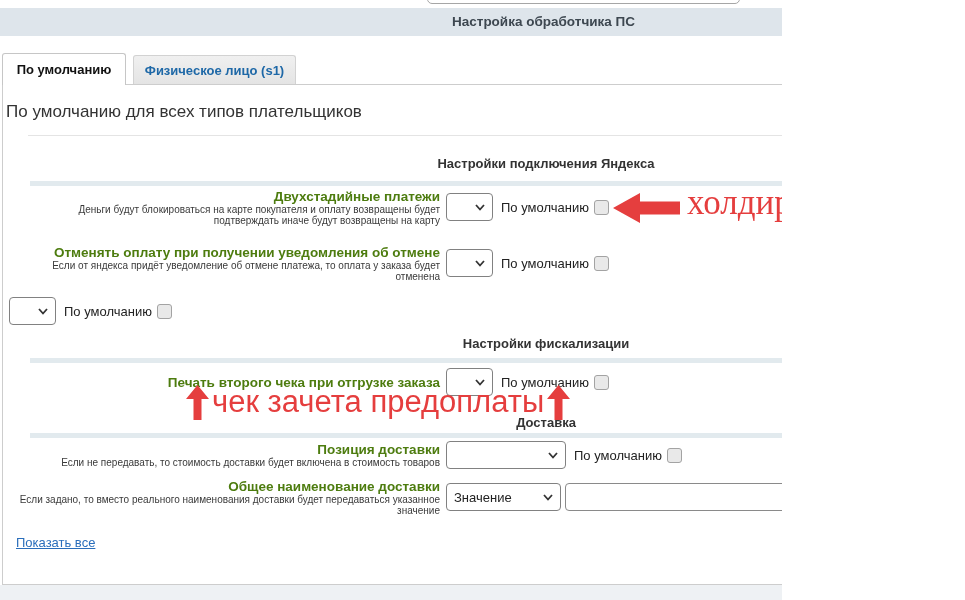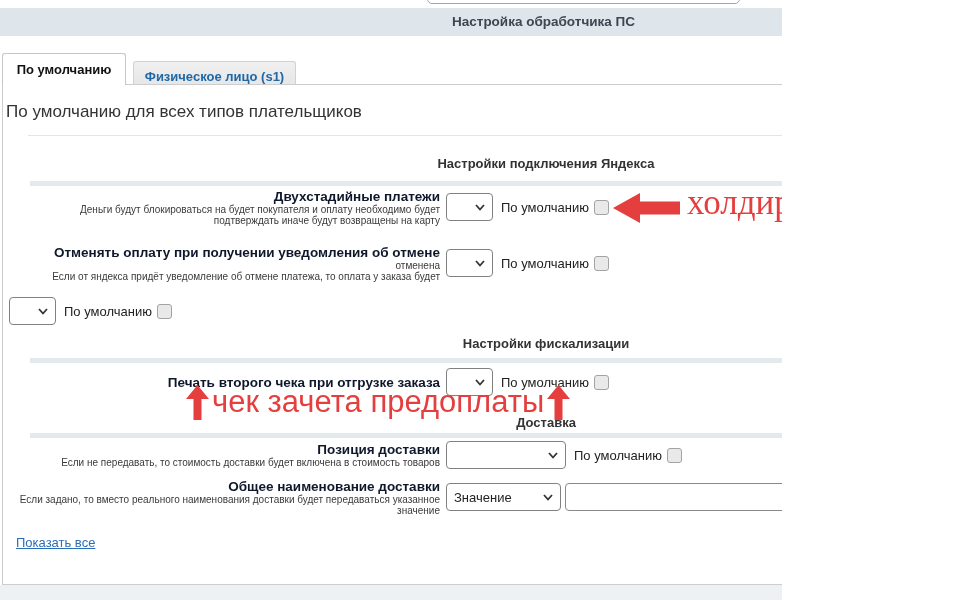--- a/index.html
+++ b/index.html
@@ -15,21 +15,21 @@
   .topbar { position:absolute; left:0; top:8px; width:965px; height:28px; background:#dee5eb; }
   .topbar-title { position:absolute; left:452px; top:0; line-height:28px;
                   font-size:13.5px; font-weight:bold; color:#3d4750; }
 
   
   .tab { position:absolute; border:1px solid #d2d2d2; border-bottom:none;
          border-radius:3px 3px 0 0; font-size:13px; font-weight:bold;
          text-align:center; cursor:default; }
   .tab-active { left:2px; top:53px; width:124px; height:32px; line-height:32px;
                 background:#fff; color:#111; z-index:3; border-color:#c6c6c6; }
-  .tab-1 { left:133px; top:61px; width:163px; }
+  .tab-1 { left:133px; top:55px; width:163px; }
   .tab-2 { left:305px; top:55px; width:178px; }
   .tab-inactive { height:29px; line-height:29px; color:#1e68a7;
                   background:linear-gradient(#f0f0f0,#e4e4e4); }
 
   
   .panel { position:absolute; left:2px; top:84px; width:967px; height:501px;
            background:#fff; border:1px solid #cdcdcd; }
   .page-heading { position:absolute; left:3px; top:17px; font-size:17px; color:#333; }
   .thin-divider { position:absolute; left:25px; top:50px; width:940px; height:1px; background:#e4e4e4; }
   .sec-header { position:absolute; left:27px; width:1032px; text-align:center;
@@ -40,21 +40,21 @@
 
   
   .row { position:absolute; left:0; width:965px; display:flex; align-items:center; }
   .row-1 { top:99px;  height:46px; }
   .row-2 { top:156px; height:44px; }
   .row-3 { top:203px; height:46px; }
   .row-4 { top:281px; height:32px; }
   .row-5 { top:352px; height:36px; }
   .row-6 { top:389px; height:46px; }
   .lbl-col { width:437px; text-align:right; flex:none; }
-  .lbl { font-size:13.5px; font-weight:bold; color:#0f172a; line-height:15px; }
+  .lbl { font-size:13.5px; font-weight:bold; color:#4d7c0f; line-height:15px; }
   .desc { font-size:10px; color:#3a3a3a; line-height:11px; }
   .ctl-col { display:flex; align-items:center; margin-left:6px; flex:none; }
 
   
   .sel { height:28px; background:#fff; border:1px solid #818181; border-radius:4px;
          display:flex; align-items:center; justify-content:flex-end;
          padding:0 7px; font-size:13px; color:#222; cursor:default; }
   .sel-small { width:47px; }
   .sel-wide  { width:120px; }
   .sel-value { width:115px; justify-content:space-between; }
@@ -97,43 +97,43 @@
 
     <div class="page-heading">По умолчанию для всех типов плательщиков</div>
     <div class="thin-divider"></div>
 
     <div class="sec-header sec-1">Настройки подключения Яндекса</div>
     <div class="bar bar-1"></div>
 
     <div class="row row-1" style="position:absolute;">
       <div class="lbl-col">
         <div class="lbl">Двухстадийные платежи</div>
-        <div class="desc">Деньги будут блокироваться на будет покупателя и оплату необходимо будет</div>
+        <div class="desc">Деньги будут блокироваться на карте покупателя и оплату возвращены будет</div>
         <div class="desc">подтверждать иначе будут возвращены на карту</div>
       </div>
       <div class="ctl-col">
         <div class="sel sel-small">
           <svg class="chev" width="10" height="7" viewBox="0 0 10 7">
               <polyline points="1,1 5,5.5 9,1" fill="none" stroke="#333" stroke-width="1.8"></polyline>
             </svg>
         </div>
         <span class="def-label">По умолчанию</span>
         <span class="cbx"></span>
       </div>
       <svg class="holding-arrow" width="67" height="30" viewBox="0 0 67 30">
           <polygon points="0,15 27,0 27,8.5 67,8.5 67,21.5 27,21.5 27,30" fill="#e53e3e"></polygon>
         </svg>
       <span class="red-text holding-text">холдирование</span>
     </div>
 
     <div class="row row-2">
       <div class="lbl-col">
         <div class="lbl">Отменять оплату при получении уведомления об отмене</div>
+        <div class="desc">Если от яндекса придёт уведомление об отмене платежа, то оплата у заказа будет</div>
         <div class="desc">отменена</div>
-        <div class="desc">Если от яндекса придёт уведомление об отмене платежа, то оплата у заказа будет</div>
       </div>
       <div class="ctl-col">
         <div class="sel sel-small">
           <svg class="chev" width="10" height="7" viewBox="0 0 10 7">
               <polyline points="1,1 5,5.5 9,1" fill="none" stroke="#333" stroke-width="1.8"></polyline>
             </svg>
         </div>
         <span class="def-label">По умолчанию</span>
         <span class="cbx"></span>
       </div>

